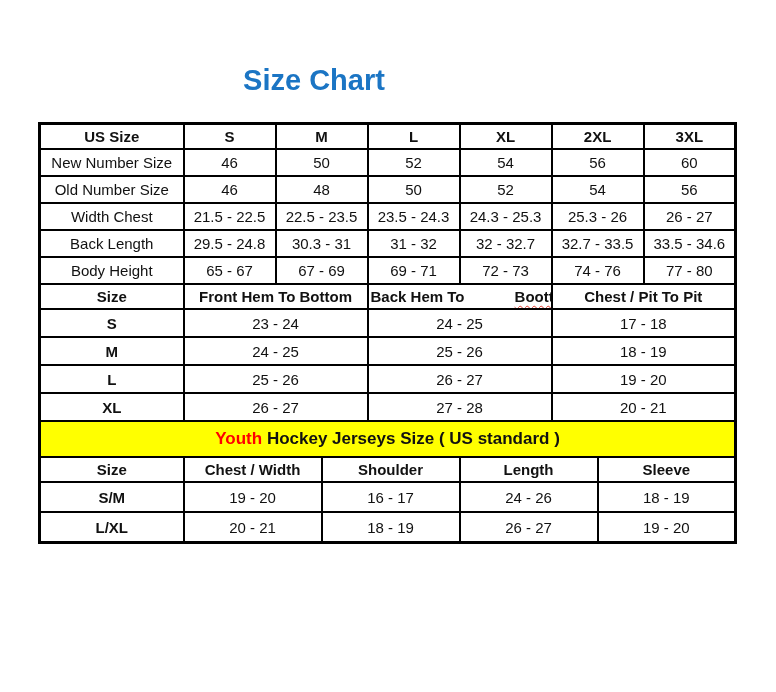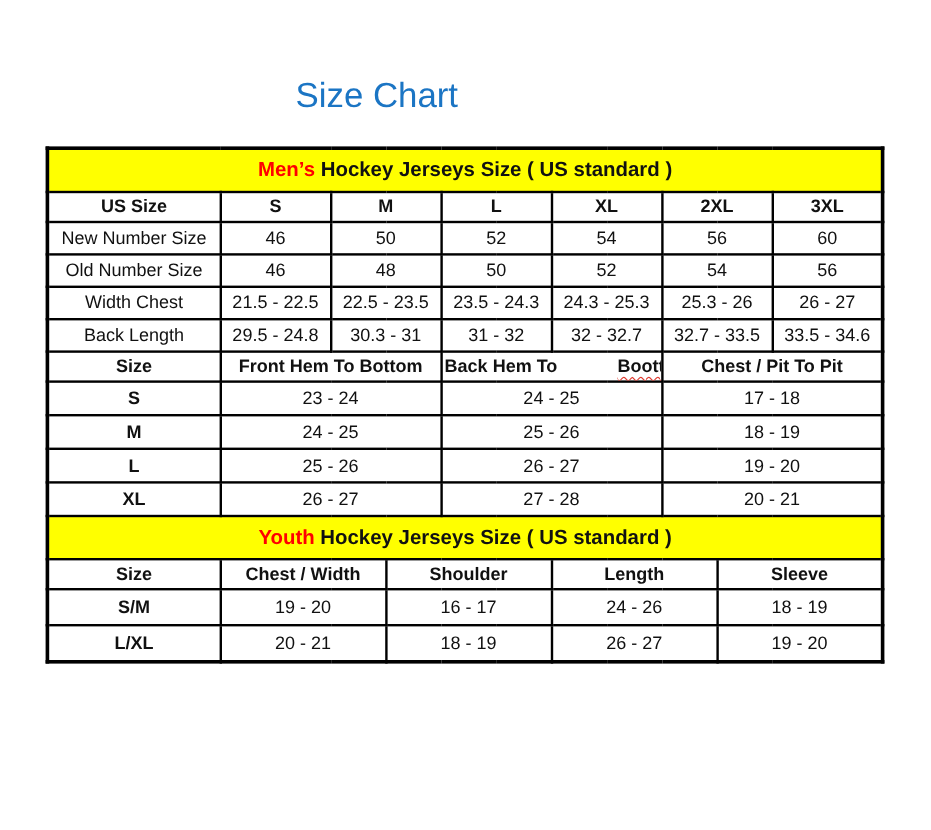--- a/index.html
+++ b/index.html
@@ -15,21 +15,21 @@
     position:relative;
     font-family:"Liberation Sans", sans-serif;
     color:#111;
     overflow:hidden;
   }
   .page-title{
     position:absolute;
     top:64px;left:0;width:628px;
     text-align:center;
     font-size:29px;
-    font-weight:normal;
+    font-weight:bold;
     color:var(--blue);
     letter-spacing:0px;
     margin:0;
   }
   table.size-chart{
     position:absolute;
     left:38px;top:122px;
     width:697px;
     table-layout:fixed;
     border-collapse:collapse;
@@ -86,23 +86,20 @@
     <col class="c-unit">
       <col class="c-unit">
       <col class="c-unit">
       <col class="c-unit">
     <col class="c-unit">
       <col class="c-unit">
       <col class="c-unit">
       <col class="c-unit">
   </colgroup>
   <tbody id="chart-body">
-      <tr class="banner-row">
-        <td colspan="13"><span class="banner-highlight">Men’s</span><span> Hockey Jerseys Size ( US standard )</span></td>
-      </tr>
       <tr class="colhdr-row">
         <td colspan="1">US Size</td>
         <td colspan="2">S</td>
         <td colspan="2">M</td>
         <td colspan="2">L</td>
         <td colspan="2">XL</td>
         <td colspan="2">2XL</td>
         <td colspan="2">3XL</td>
       </tr>
       <tr class="data-row sec0">
@@ -134,20 +131,29 @@
       </tr>
       <tr class="data-row sec0">
         <td colspan="1">Back Length</td>
         <td colspan="2">29.5 - 24.8</td>
         <td colspan="2">30.3 - 31</td>
         <td colspan="2">31 - 32</td>
         <td colspan="2">32 - 32.7</td>
         <td colspan="2">32.7 - 33.5</td>
         <td colspan="2">33.5 - 34.6</td>
       </tr>
+      <tr class="data-row sec0">
+        <td colspan="1">Body Height</td>
+        <td colspan="2">65 - 67</td>
+        <td colspan="2">67 - 69</td>
+        <td colspan="2">69 - 71</td>
+        <td colspan="2">72 - 73</td>
+        <td colspan="2">74 - 76</td>
+        <td colspan="2">77 - 80</td>
+      </tr>
       <tr class="colhdr-row">
         <td colspan="1">Size</td>
         <td colspan="4">Front Hem To Bottom</td>
         <td colspan="4">Back Hem To <span class="wavy">Boottom</span></td>
         <td colspan="4">Chest / Pit To Pit</td>
       </tr>
       <tr class="data-row sec1">
         <td colspan="1" class="row-label-bold">S</td>
         <td colspan="4">23 - 24</td>
         <td colspan="4">24 - 25</td>

